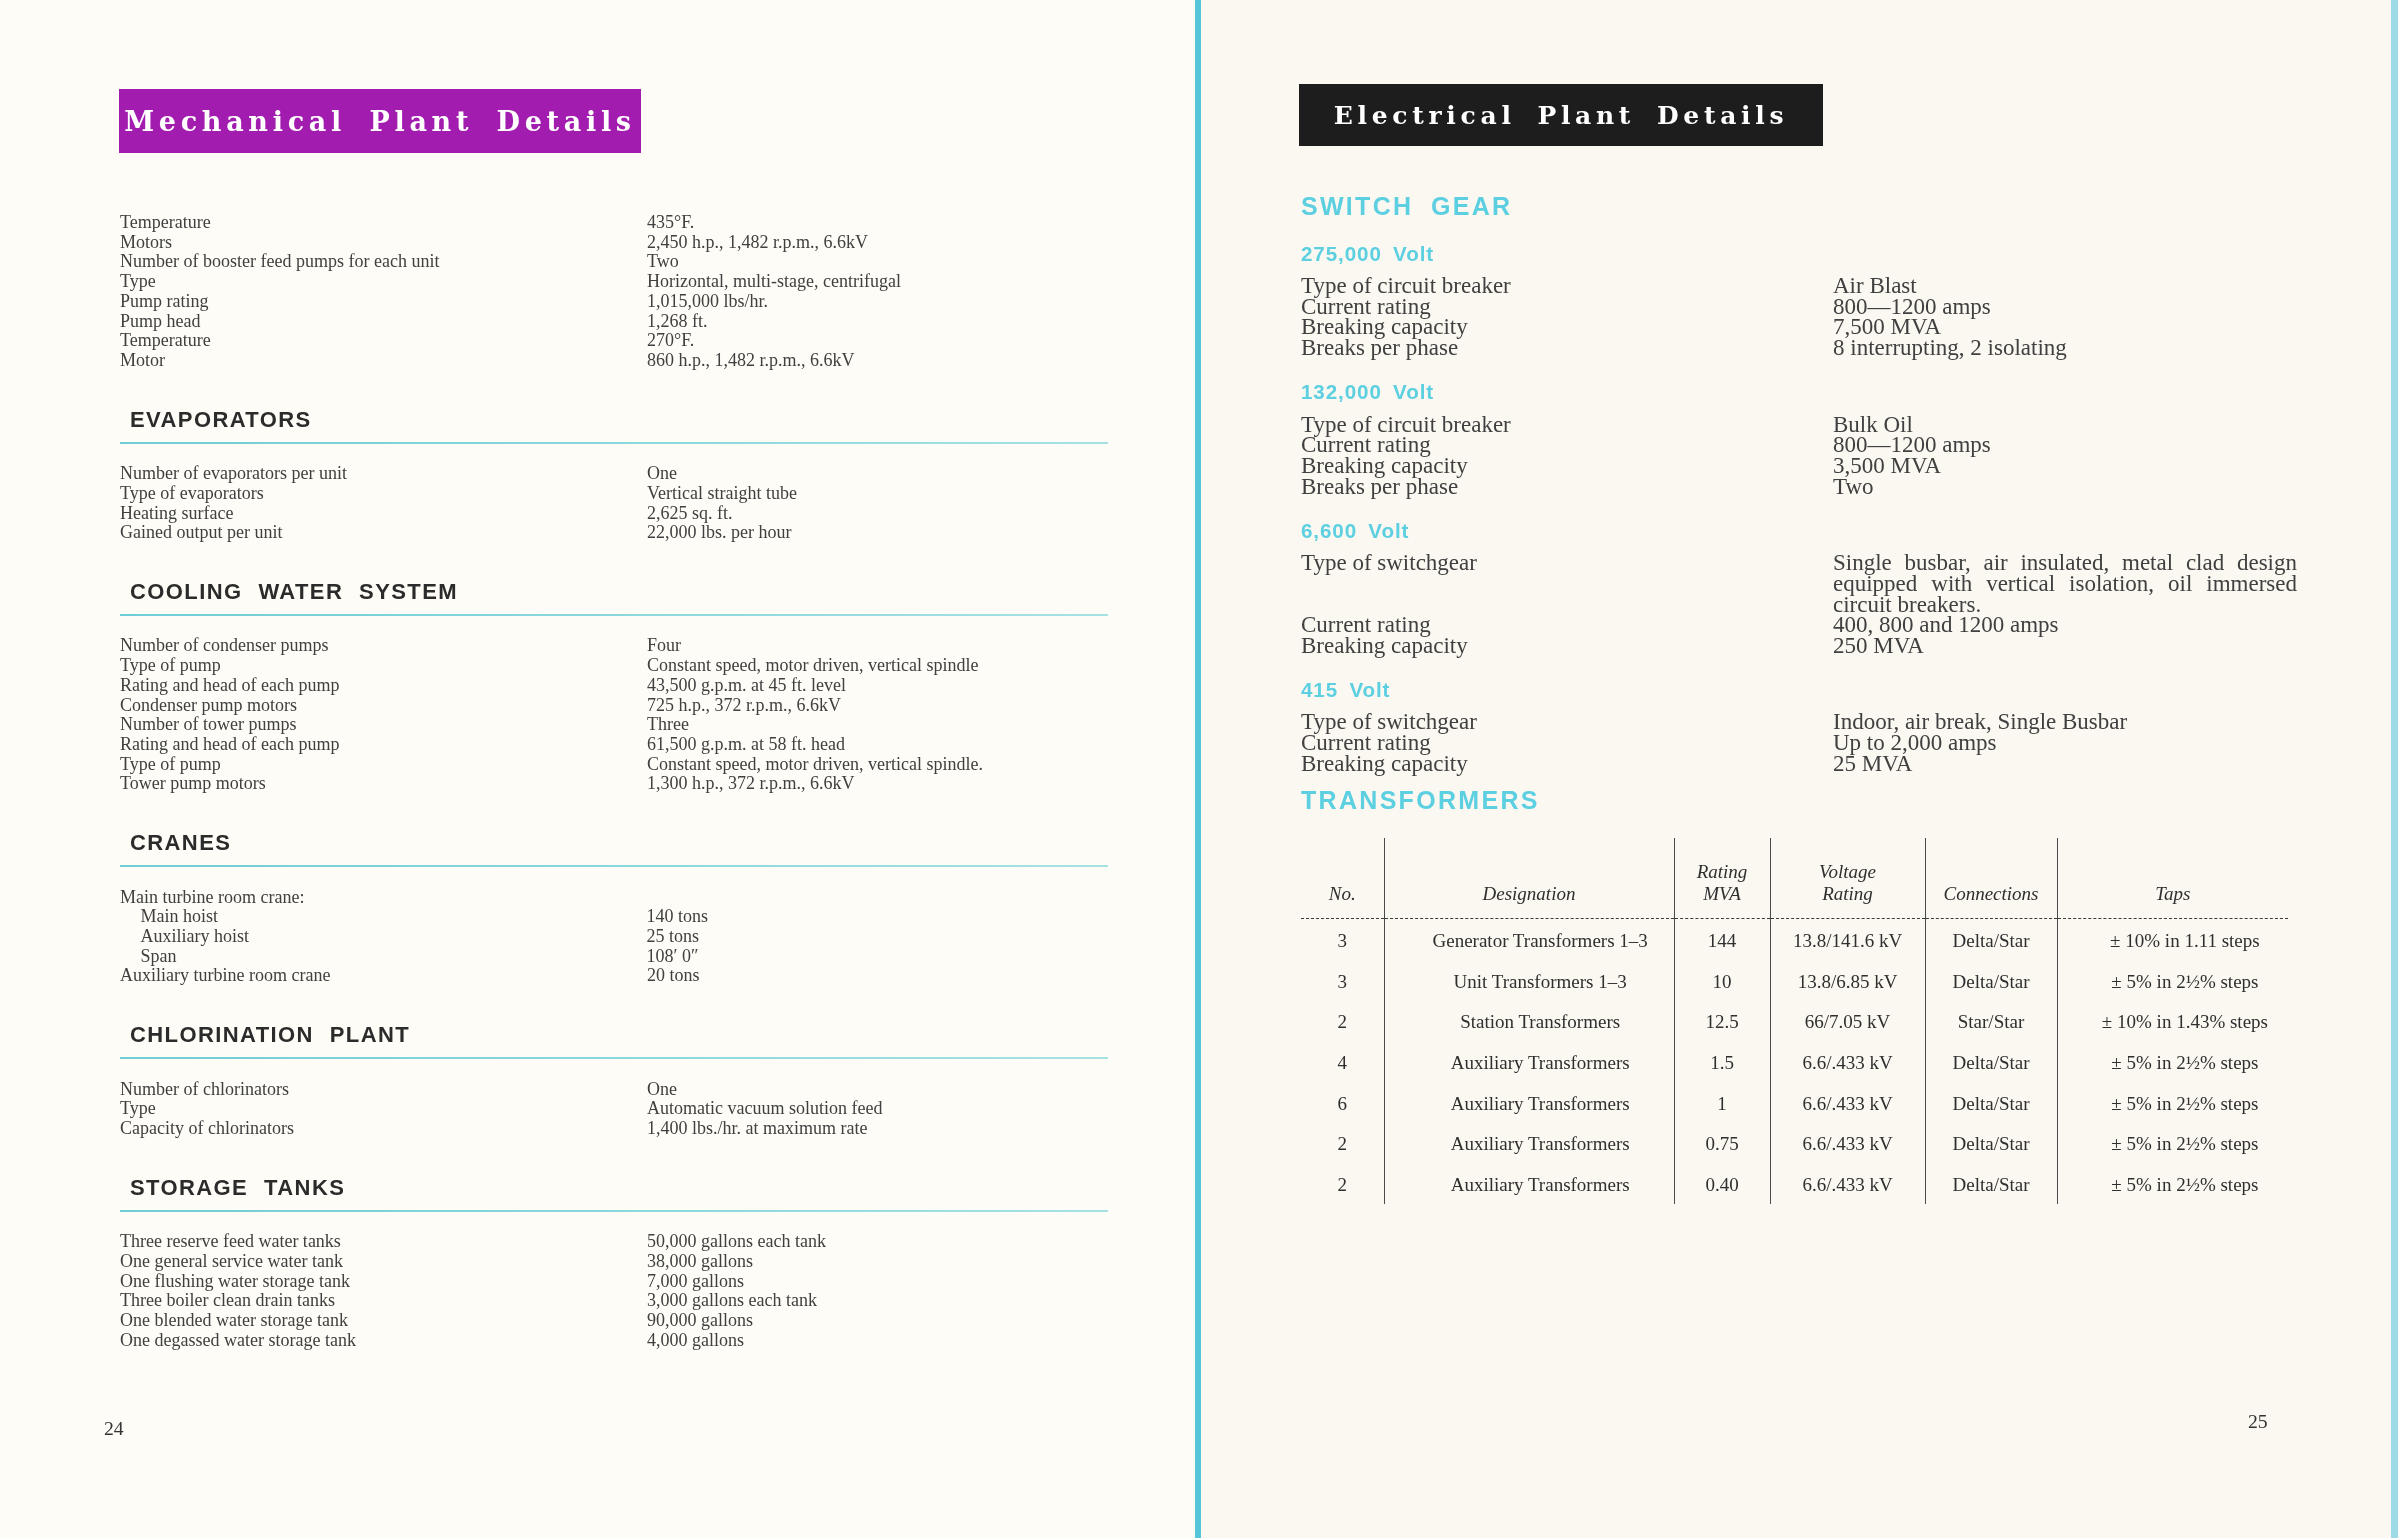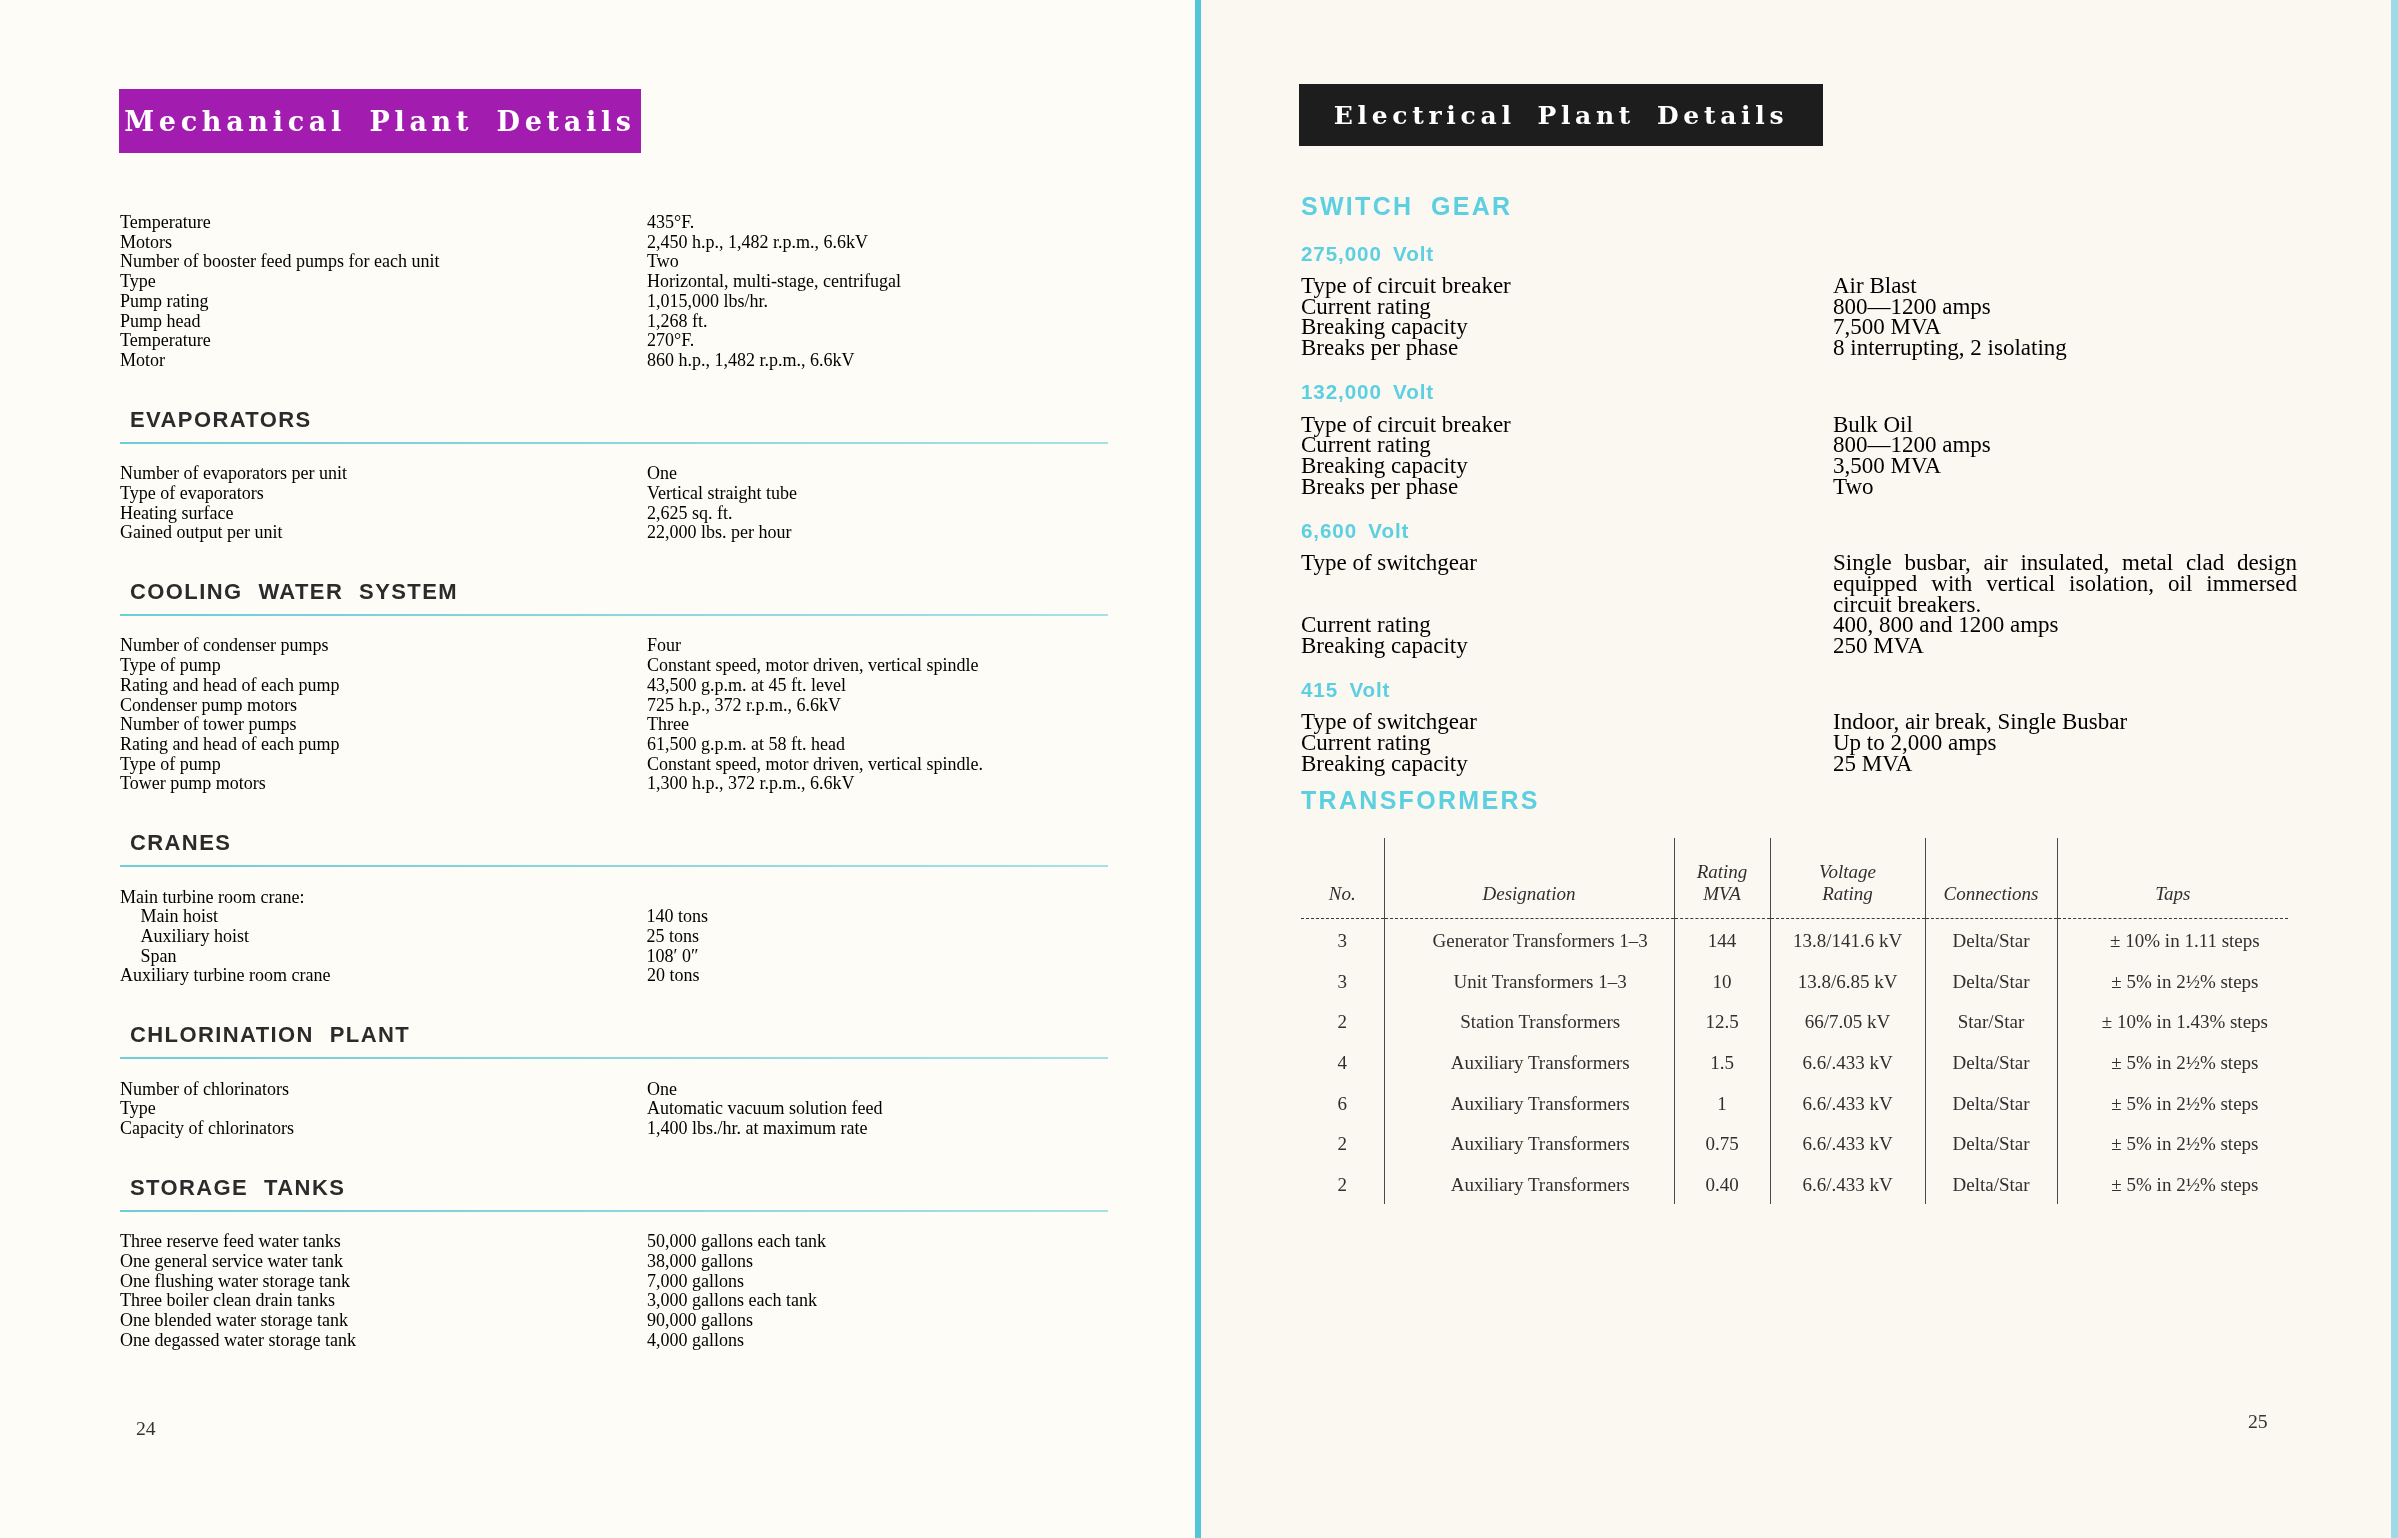--- a/index.html
+++ b/index.html
@@ -19,34 +19,34 @@
     font-family:"DejaVu Serif", serif; font-weight:bold; color:#ffffff;
   }
   .banner-cyan { left:119px; top:89px; width:522px; height:64px; background:#a21caf;
     font-size:27px; letter-spacing:4.7px; word-spacing:9.4px; }
   .banner-dark { left:98px; top:84px; width:524px; height:62px; background:#1d1d1d;
     font-size:25px; letter-spacing:4.7px; word-spacing:8.4px; }
 
   
   .left-content { position:absolute; left:120px; top:0; width:988px; }
   .intro-list { margin-top:213px; }
-  .spec-row { display:flex; line-height:19.7px; font-size:18px; color:#000000; }
+  .spec-row { display:flex; line-height:19.7px; font-size:18px; color:#404040; }
   .spec-label { flex:none; width:527px; }
   .spec-label.indent { padding-left:20.6px; width:506px; }
   .spec-value { flex:1; }
   .plant-section { margin-top:37px; }
   .section-heading {
     margin:10px; font-family:"Liberation Sans", sans-serif; font-weight:700;
     font-size:22px; line-height:24px; color:#2b2b2b; letter-spacing:1.4px; word-spacing:8.4px;
   }
   .section-rule { margin-top:8.4px; height:1.9px; background:linear-gradient(90deg,#6fcdd6,#a5e2e4); }
   .plant-section .spec-list { margin-top:20.6px; }
 
   .page-num { position:absolute; font-size:19.7px; color:#333; }
-  .page-num.left  { left:136px;  top:1417px; }
+  .page-num.left  { left:104px;  top:1417px; }
   .page-num.right { left:1047px; top:1410px; }
 
   
   .right-content { position:absolute; left:100px; top:0; width:996px; }
   .cyan-heading {
     margin:192px 0 0 0; font-family:"Liberation Sans", sans-serif; font-weight:700;
     font-size:25px; line-height:28px; color:#5ccfe1; letter-spacing:2.3px; word-spacing:8.4px;
   }
   .cyan-heading.transformers { margin-top:12px; }
   .sub-heading {

